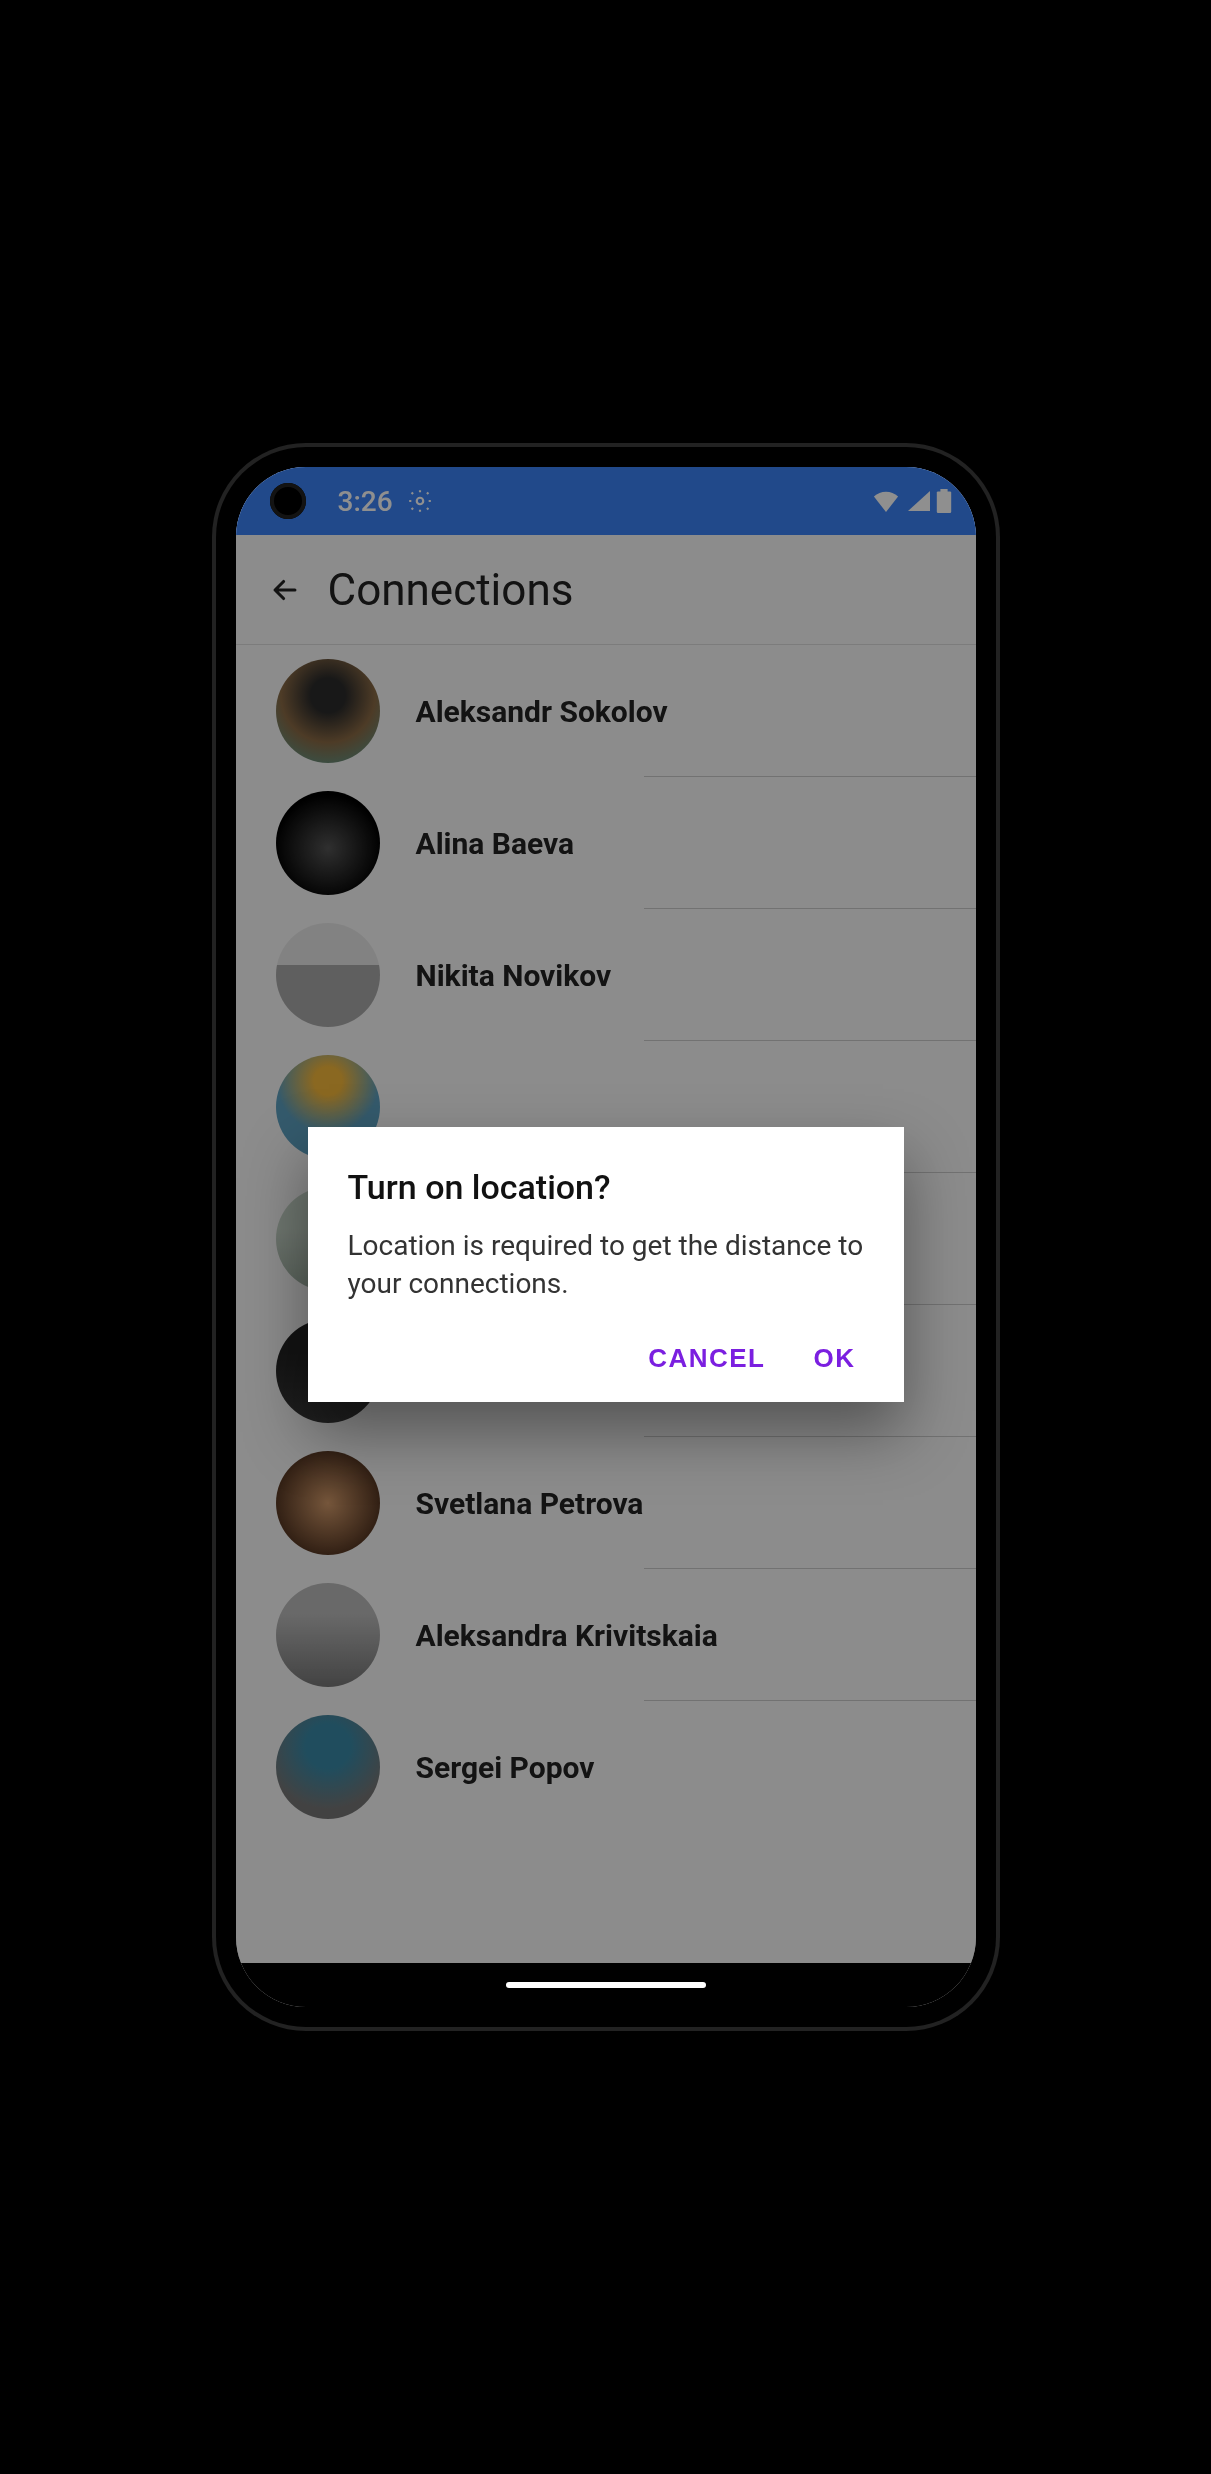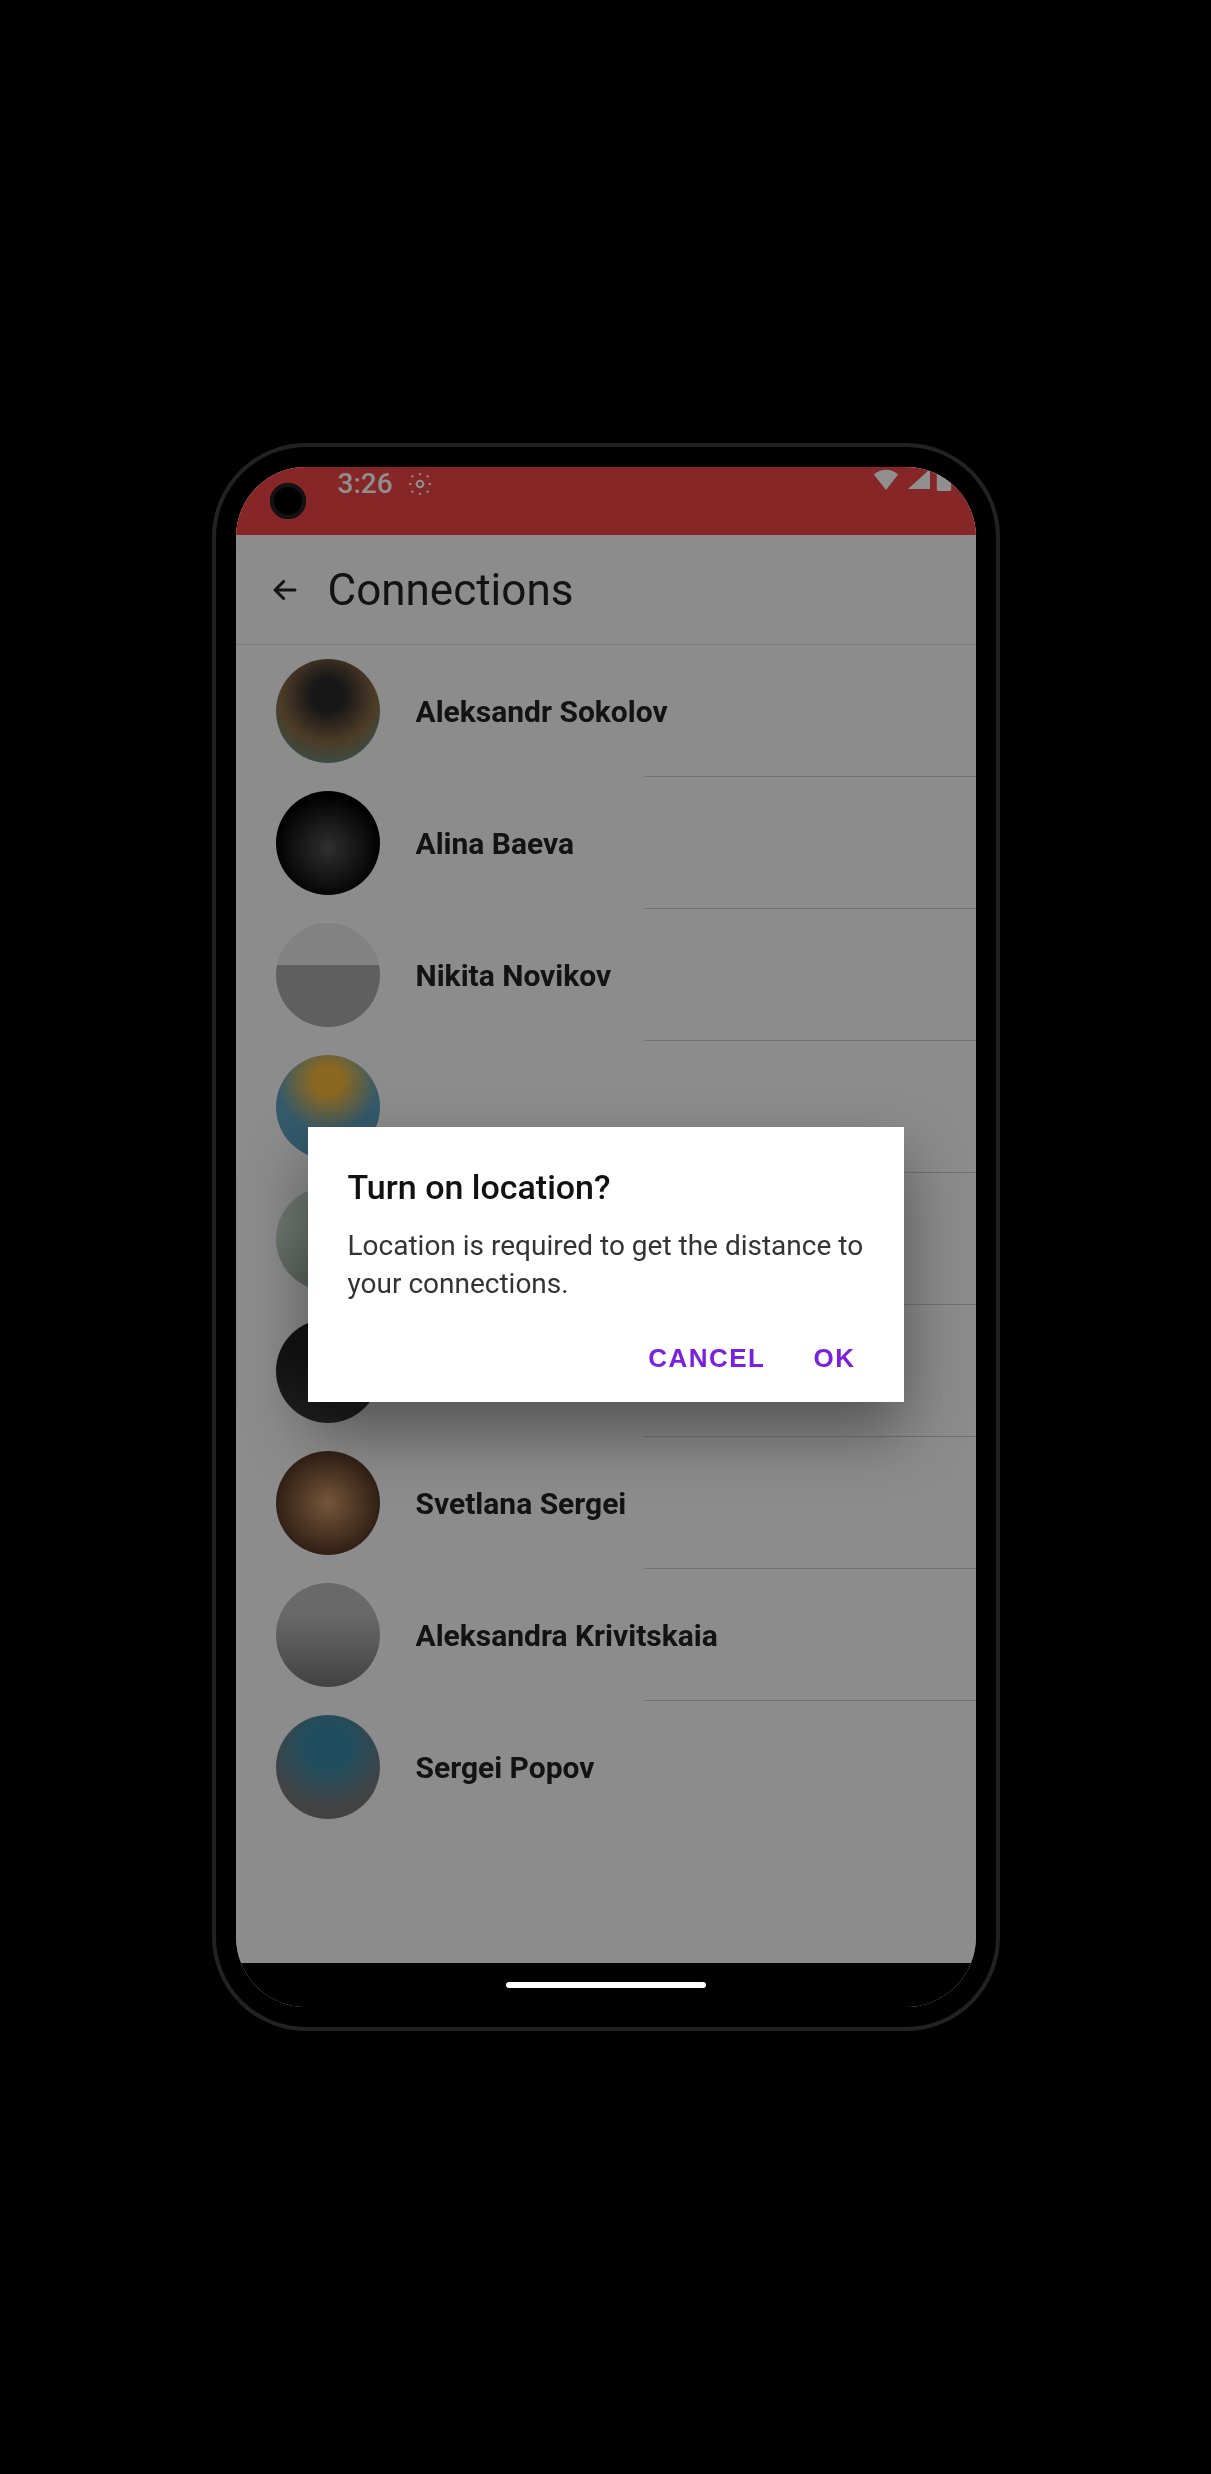--- a/index.html
+++ b/index.html
@@ -24,23 +24,23 @@
   .screen {
     position: absolute;
     inset: 0;
     background: #fafafa;
     overflow: hidden;
   }
 
   
   .status-bar {
     height: 68px;
-    background: #ef4444;
+    background: #3b82f6;
     color: #fff;
-    display: flex; align-items: flex-start;
+    display: flex; align-items: center;
     padding: 0 24px;
     font-size: 28px;
     font-weight: 500;
     position: relative;
   }
   .camera-cutout {
     position: absolute;
     left: 34px; top: 16px;
     width: 36px; height: 36px;
     background: #000;
@@ -223,21 +223,21 @@
           <span class="list-name"></span>
           <div class="list-divider"></div>
         </div>
         <div class="list-item">
           <div class="avatar f"></div>
           <span class="list-name"></span>
           <div class="list-divider"></div>
         </div>
         <div class="list-item">
           <div class="avatar g"></div>
-          <span class="list-name">Svetlana Sergei</span>
+          <span class="list-name">Svetlana Petrova</span>
           <div class="list-divider"></div>
         </div>
         <div class="list-item">
           <div class="avatar h"></div>
           <span class="list-name">Aleksandra Krivitskaia</span>
           <div class="list-divider"></div>
         </div>
         <div class="list-item">
           <div class="avatar j"></div>
           <span class="list-name">Sergei Popov</span>

